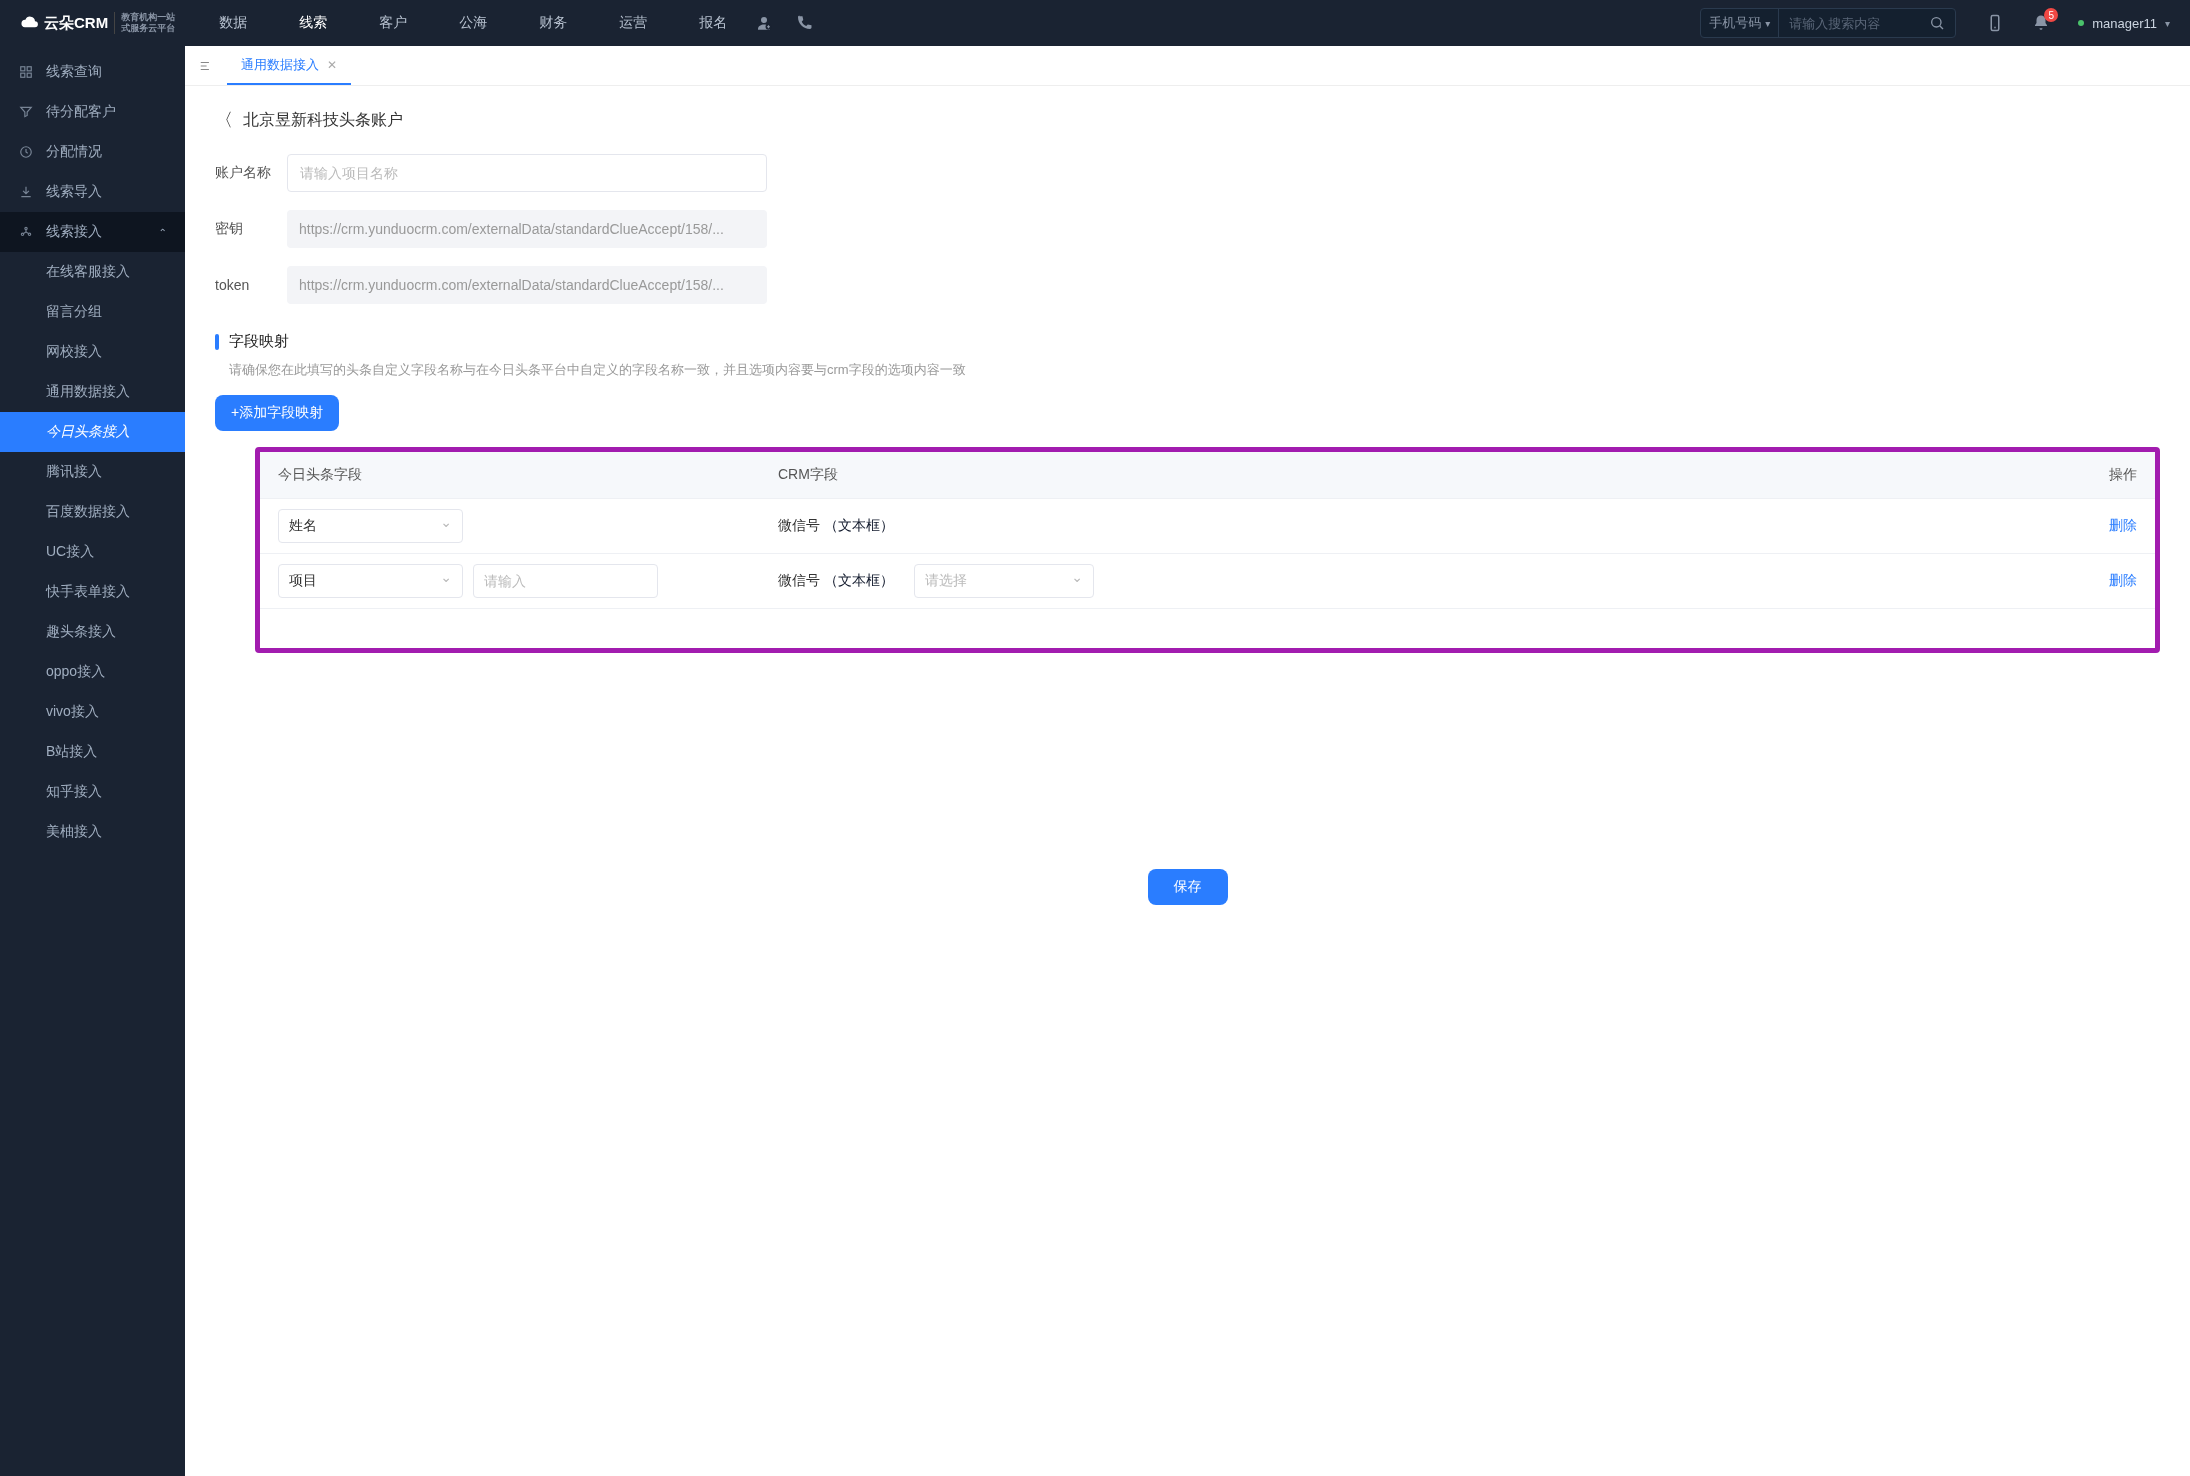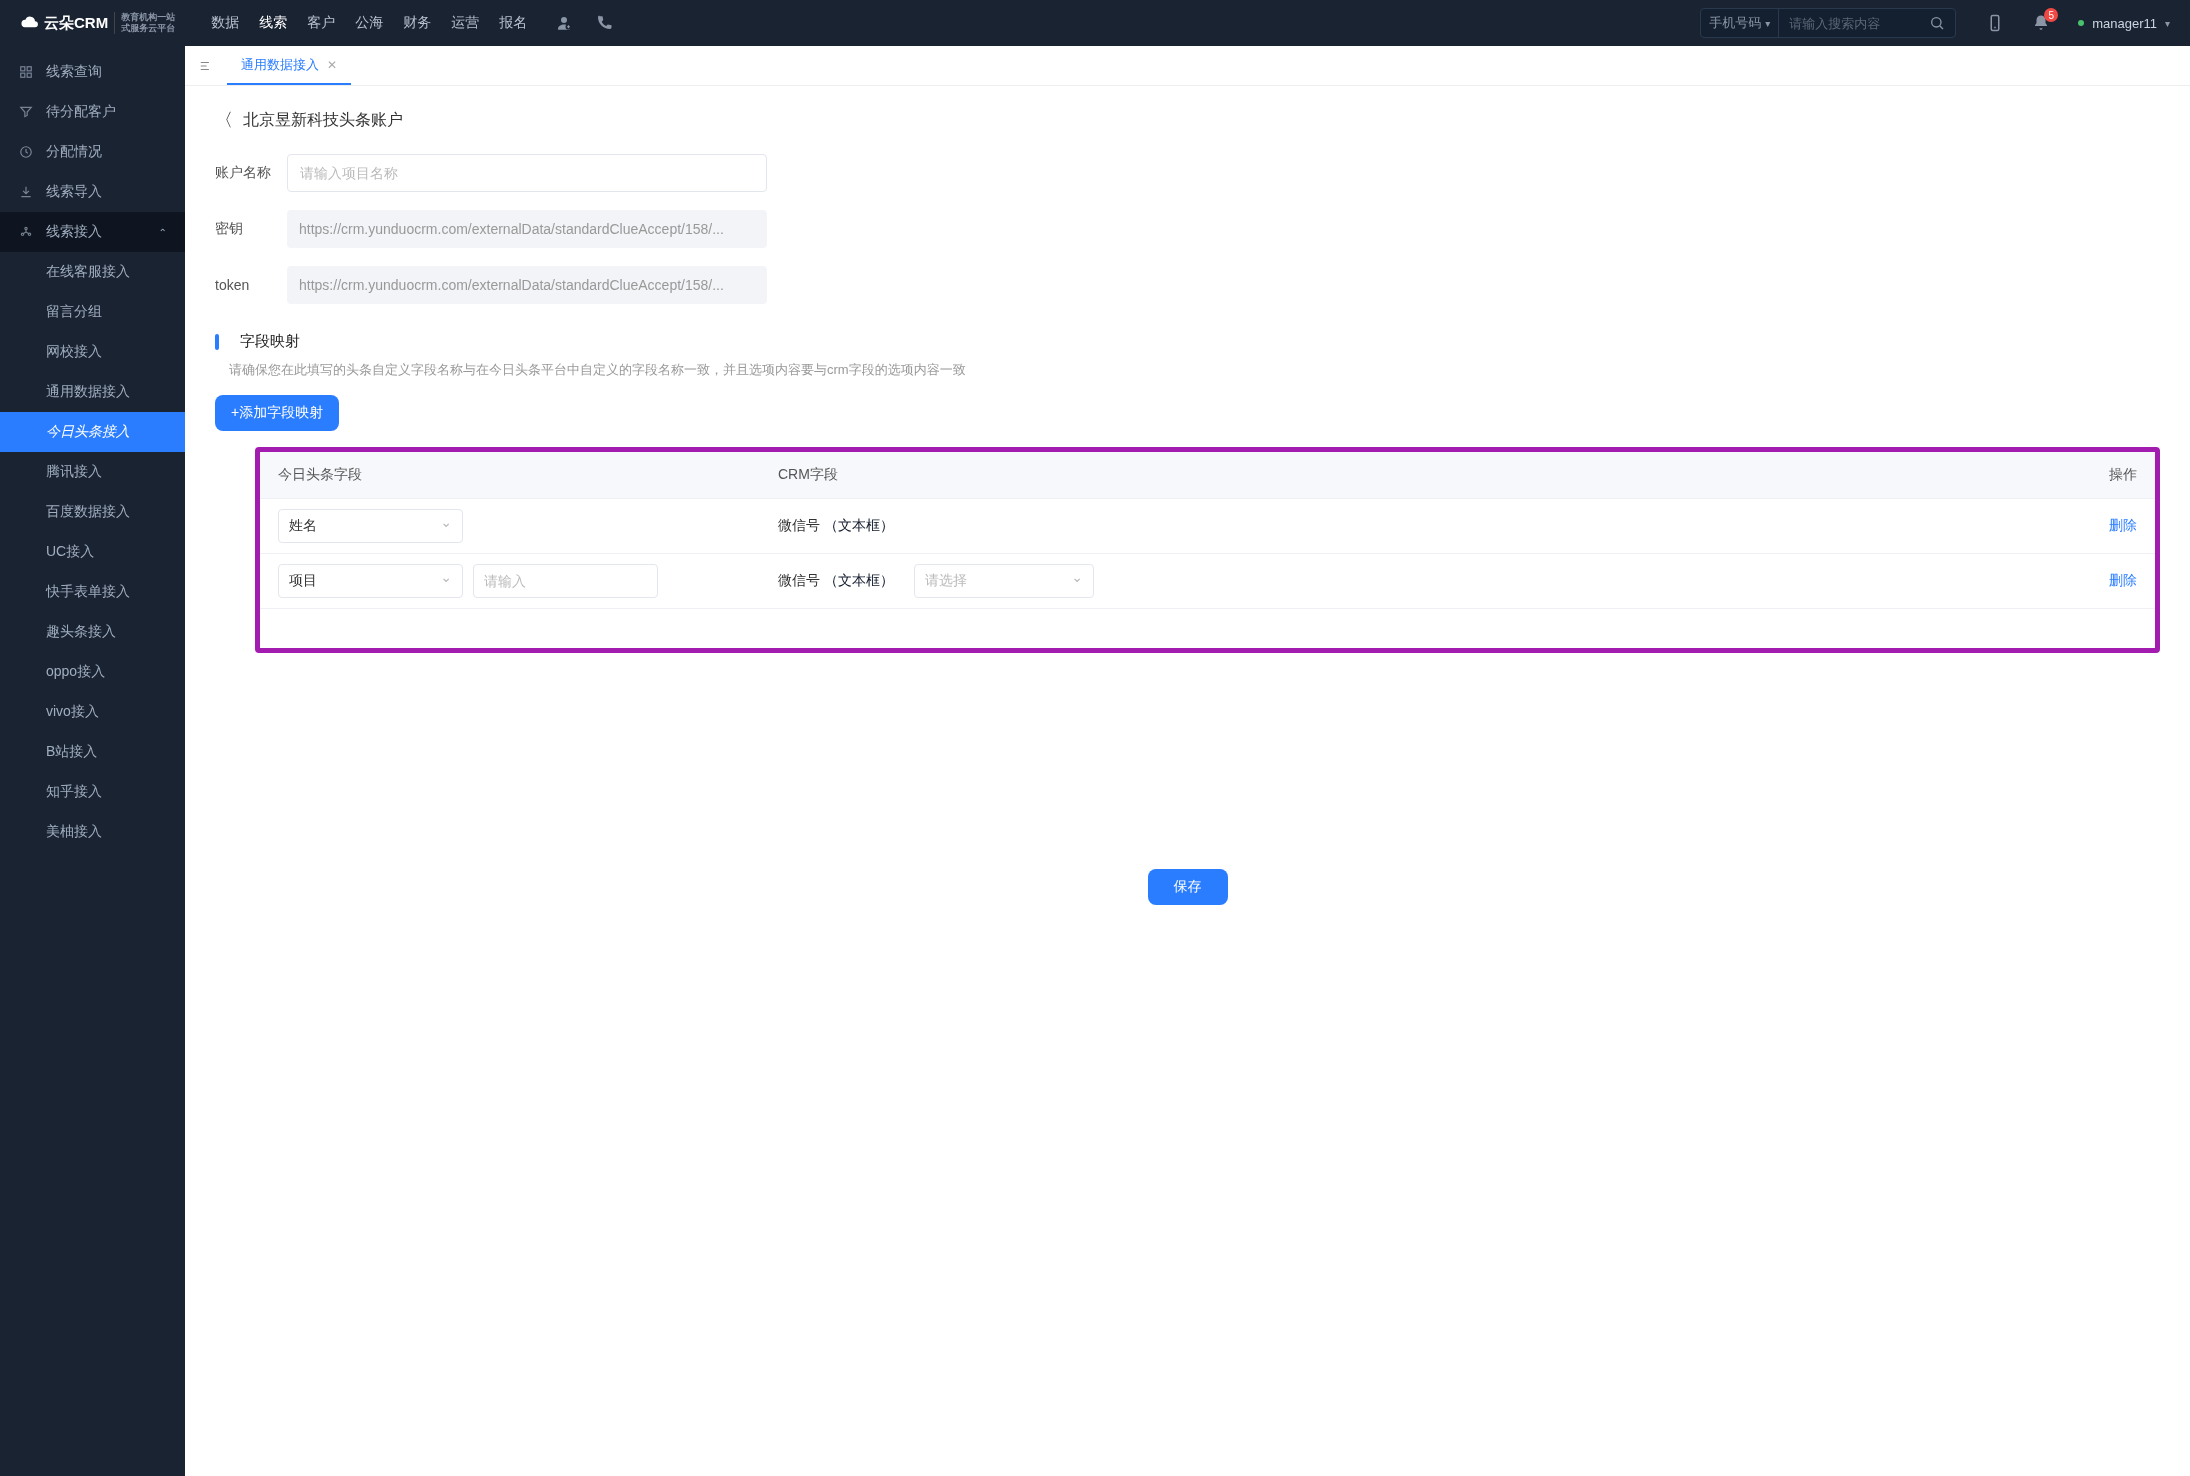--- a/index.html
+++ b/index.html
@@ -4,21 +4,21 @@
 <style>
 * { margin: 0; padding: 0; box-sizing: border-box; }
 body { font-family: -apple-system, "PingFang SC", "Microsoft YaHei", sans-serif; background: #f5f6fa; font-size: 14px; color: #333; }
 .app { display: flex; flex-direction: column; height: 100vh; min-height: 900px; }
 
 
 .header { background: #1a2332; height: 46px; display: flex; align-items: center; padding: 0 20px 0 0; color: #cbd4e0; }
 .logo { display: flex; align-items: center; padding: 0 20px; color: #fff; font-weight: bold; }
 .logo-txt { font-size: 15px; margin-left: 4px; }
 .logo-sub { font-size: 9px; color: #8a95a6; margin-left: 6px; border-left: 1px solid #444; padding-left: 6px; line-height: 1.2; }
-.nav { display: flex; gap: 20px; margin-left: 16px; }
+.nav { display: flex; gap: 52px; margin-left: 24px; }
 .nav-item { color: #b8c2d0; cursor: pointer; font-size: 14px; }
 .nav-item.active { color: #fff; }
 .hdr-icons { display: flex; gap: 22px; margin-left: 28px; align-items: center; }
 .hdr-icon { width: 18px; height: 18px; display: flex; align-items: center; justify-content: center; color: #8a95a6; cursor: pointer; }
 .search-wrap { display: flex; align-items: center; margin-left: auto; background: #14202f; border: 1px solid #2a3a4e; border-radius: 4px; height: 30px; }
 .search-type { padding: 0 8px; color: #8a95a6; font-size: 13px; display: flex; align-items: center; gap: 4px; border-right: 1px solid #2a3a4e; height: 100%; cursor: pointer; }
 .search-input { background: transparent; border: none; outline: none; color: #cbd4e0; padding: 0 10px; width: 140px; font-size: 13px; }
 .search-input::placeholder { color: #5a6678; }
 .search-btn { padding: 0 10px; color: #8a95a6; cursor: pointer; }
 .hdr-right { display: flex; align-items: center; gap: 28px; margin-left: 30px; }
@@ -51,21 +51,21 @@
 .page-head { display: flex; align-items: center; gap: 10px; margin-bottom: 22px; }
 .back-btn { cursor: pointer; color: #333; font-size: 18px; }
 .page-title { font-size: 16px; color: #333; }
 
 .form-row { display: flex; align-items: center; margin-bottom: 18px; }
 .form-label { width: 72px; color: #555; font-size: 14px; }
 .form-input { flex: 0 0 480px; height: 38px; border: 1px solid #e4e6ed; border-radius: 4px; padding: 0 12px; font-size: 14px; outline: none; background: #fff; }
 .form-input::placeholder { color: #bbb; }
 .form-readonly { flex: 0 0 480px; height: 38px; border-radius: 4px; padding: 0 12px; font-size: 14px; background: #f3f4f7; color: #999; display: flex; align-items: center; overflow: hidden; white-space: nowrap; text-overflow: ellipsis; }
 
-.section-hd { display: flex; align-items: center; gap: 21px; margin-top: 28px; margin-bottom: 10px; }
+.section-hd { display: flex; align-items: center; gap: 10px; margin-top: 28px; margin-bottom: 10px; }
 .section-bar { width: 4px; height: 16px; background: #2a7dff; border-radius: 2px; }
 .section-title { font-size: 15px; color: #222; font-weight: 500; }
 .section-desc { color: #999; font-size: 13px; margin-bottom: 16px; padding-left: 14px; }
 
 .btn-primary { background: #2a7dff; color: #fff; border: none; border-radius: 8px; padding: 9px 16px; font-size: 14px; cursor: pointer; }
 
 .table { margin-top: 16px; border: 5px solid #a21caf; border-radius: 4px; margin-left: 40px; }
 .thead { display: flex; background: #f6f8fb; padding: 14px 18px; color: #555; font-size: 14px; }
 .col1 { flex: 0 0 500px; }
 .col2 { flex: 1; }

